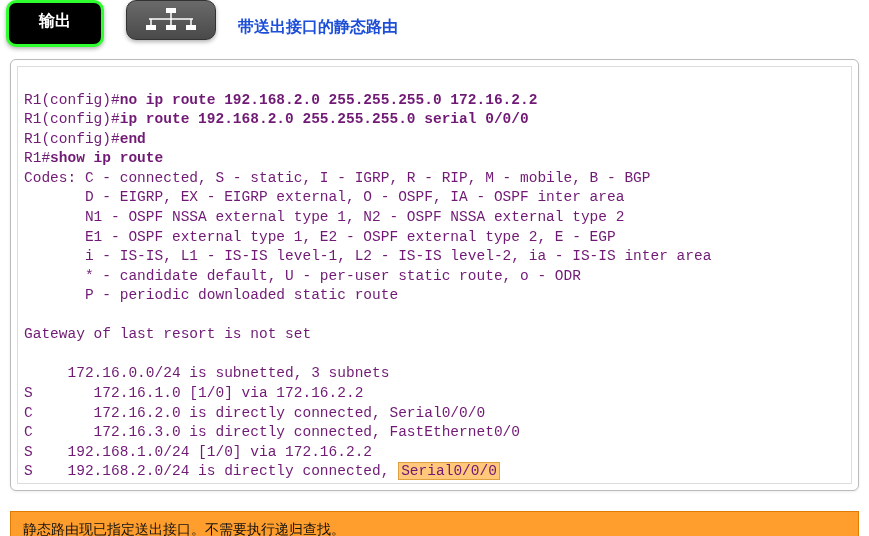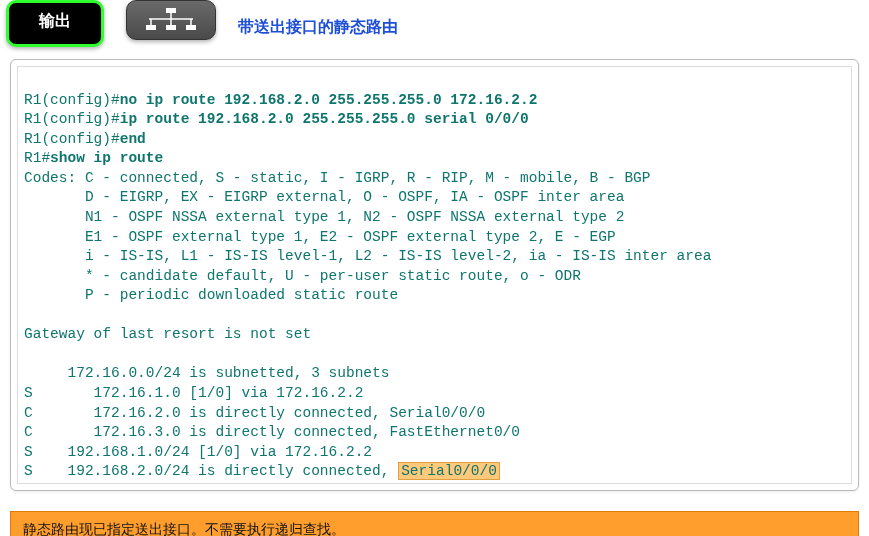--- a/index.html
+++ b/index.html
@@ -61,21 +61,21 @@
     background: #fff;
     box-shadow: 0 1px 3px rgba(0,0,0,0.08);
   }
   .terminal {
     background: #fff;
     border: 1px solid #ddd;
     padding: 4px 6px;
     font-family: "Courier New", monospace;
     font-size: 14.5px;
     line-height: 1.35;
-    color: #0f766e;
+    color: #701a75;
     white-space: pre;
     overflow: hidden;
     height: 418px;
   }
   .term-line { white-space: pre; }
   .bold { font-weight: bold; }
   .hl {
     background: #ffc87a;
     border: 1px solid #e0a040;
     padding: 0 2px;

